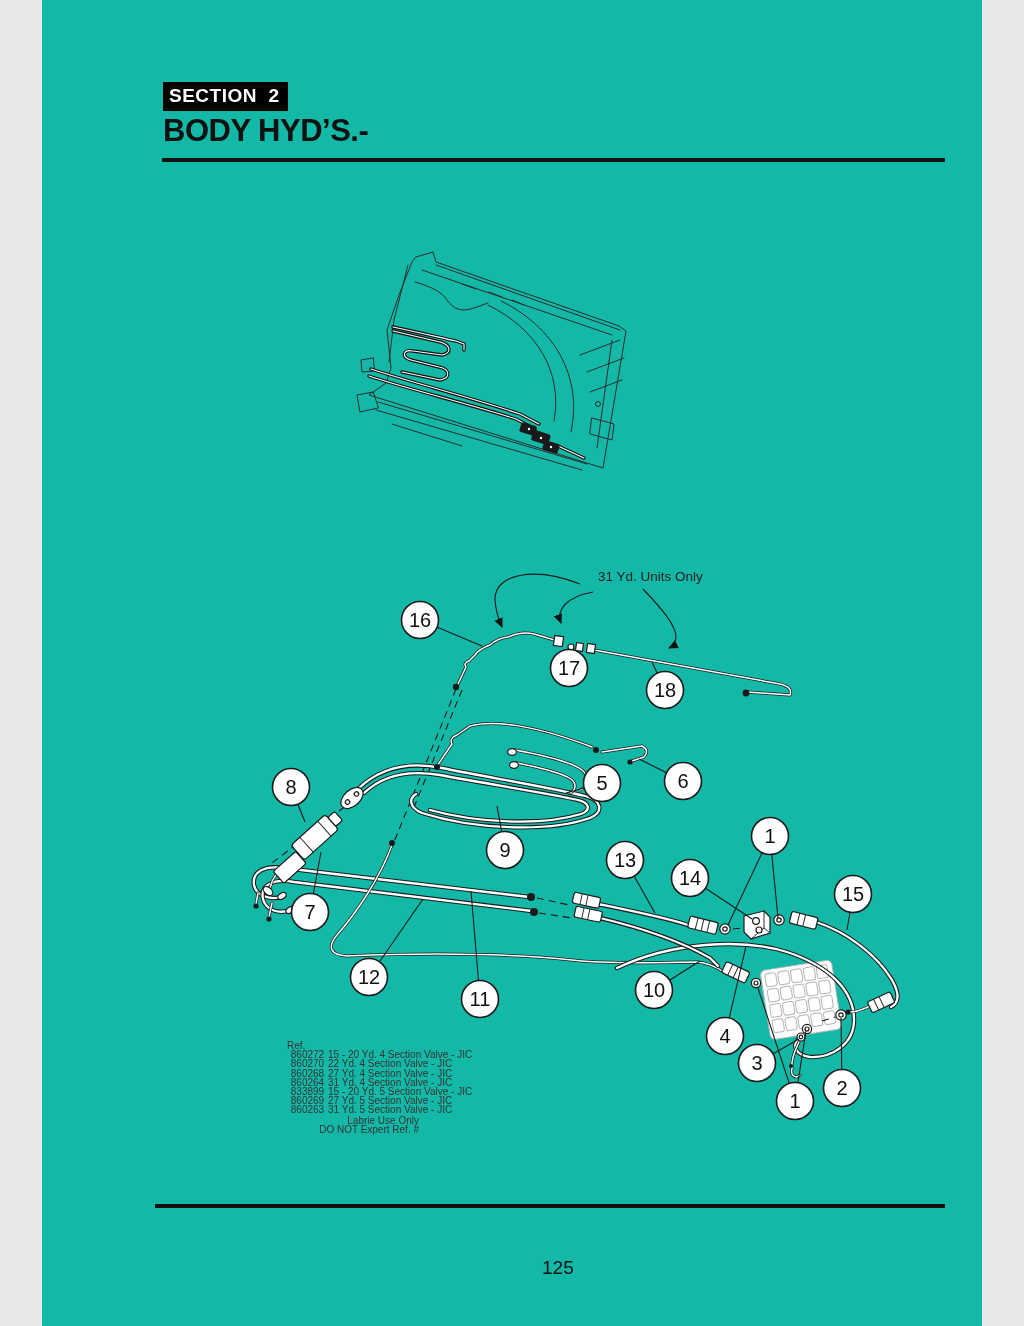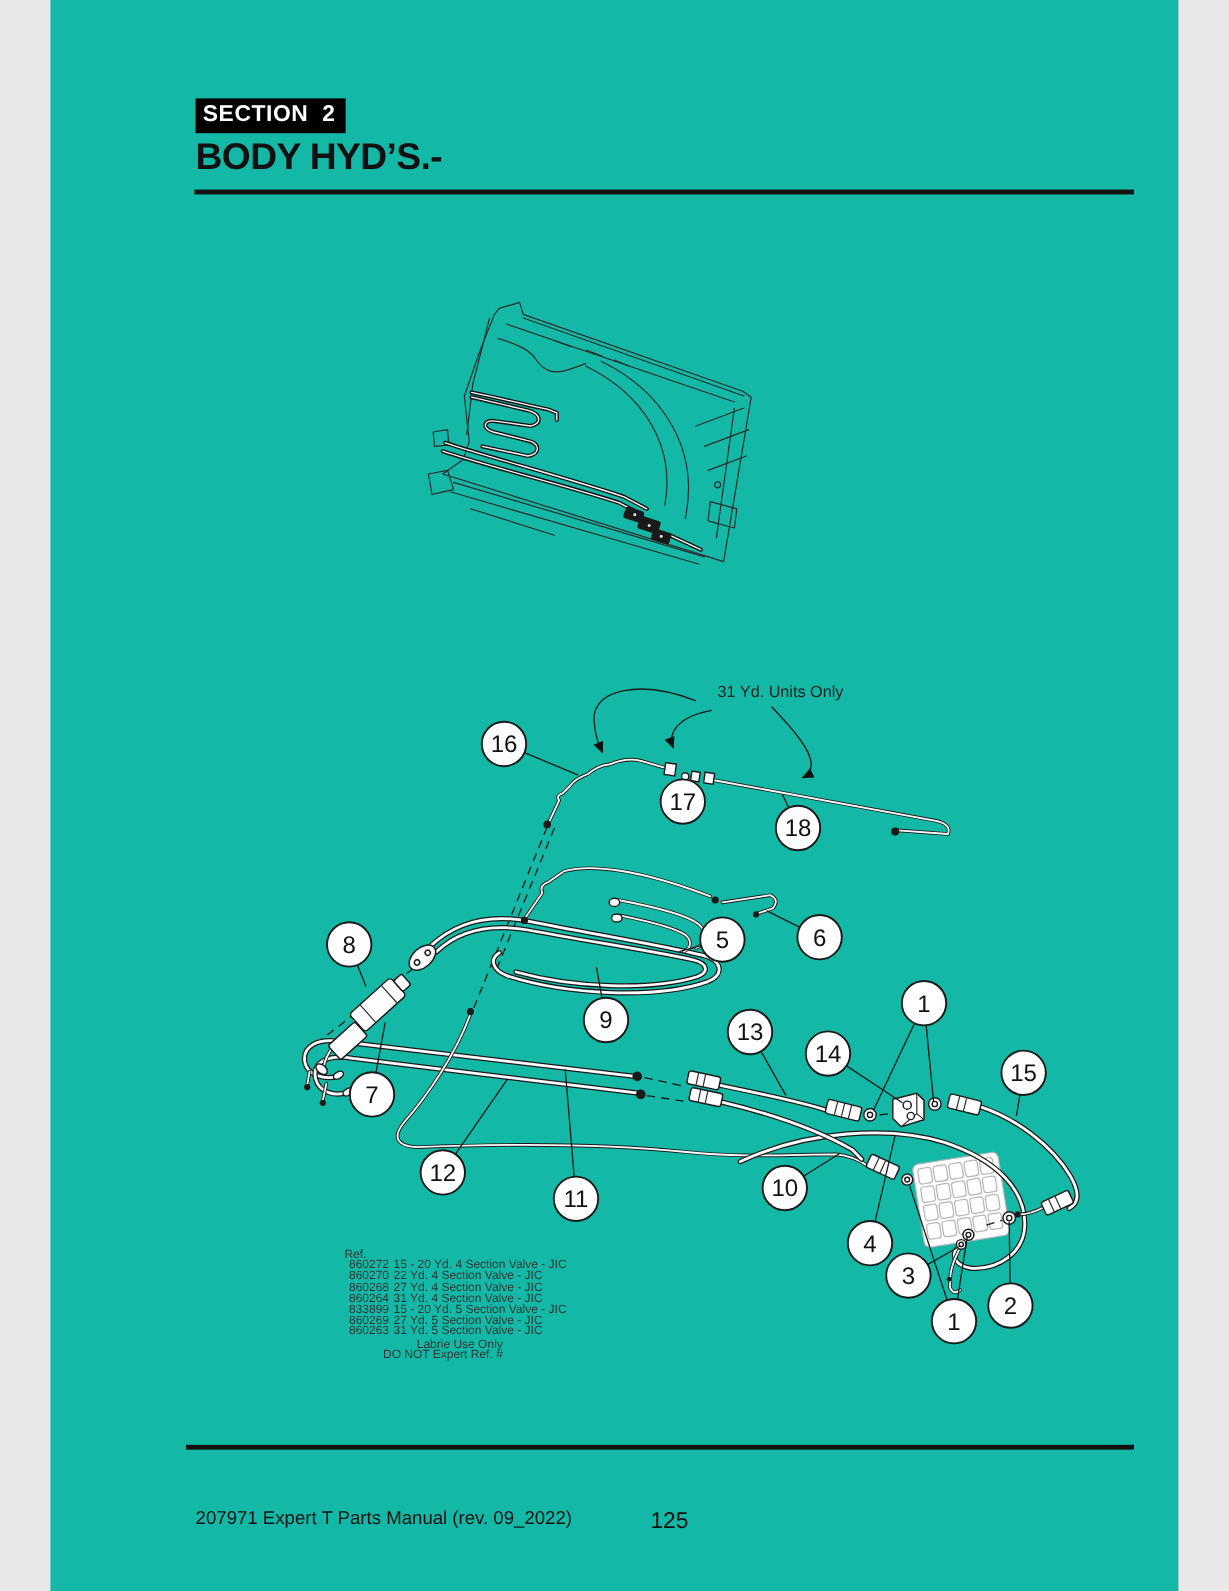--- a/index.html
+++ b/index.html
@@ -392,16 +392,15 @@
         <div><span class="num">860269</span><span>27 Yd. 5 Section Valve - JIC</span></div>
         <div><span class="num">860263</span><span>31 Yd. 5 Section Valve - JIC</span></div>
       </div>
     <div id="reffoot">
       <div>Labrie Use Only</div>
       <div>DO NOT Expert Ref. #</div>
     </div>
   </div>
 
   <div class="rule" style="left:113px;top:1204px;width:790px;height:4px;"></div>
-  <div id="ftr-left">207971 Expert T Parts Manual (rev. 09_2022)</div>
   <div id="ftr-page">125</div>
 
 </div>
 
 </body></html>

